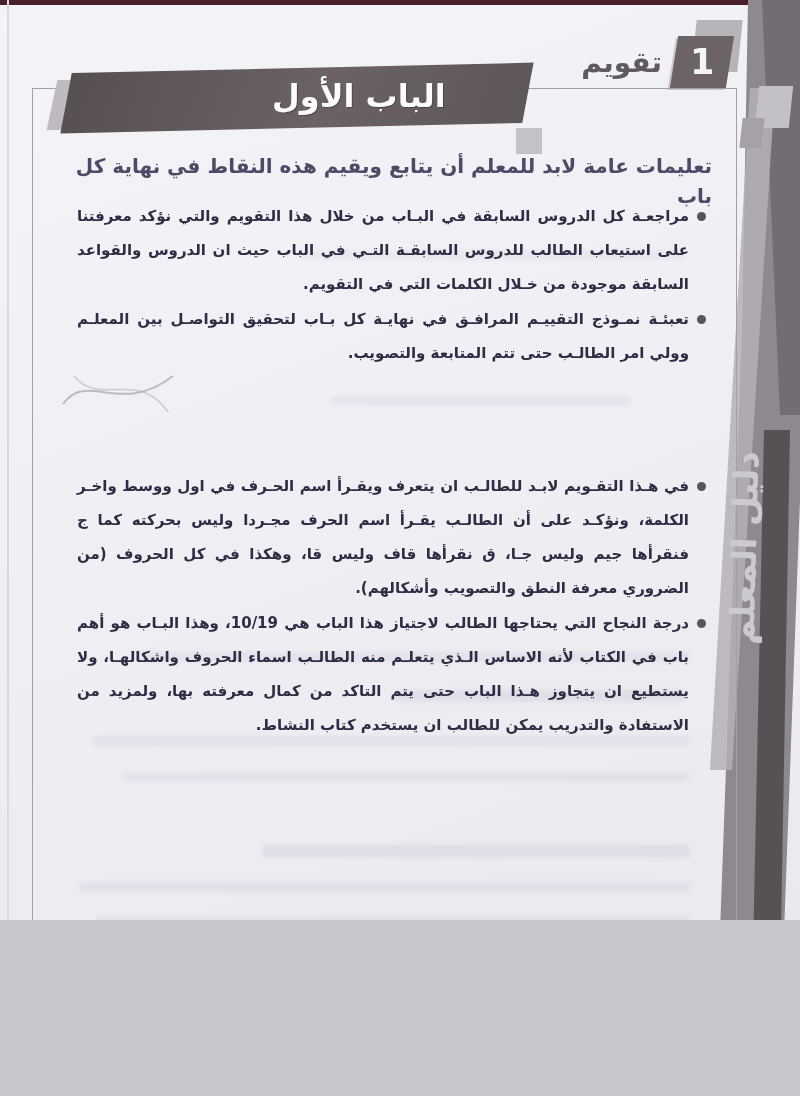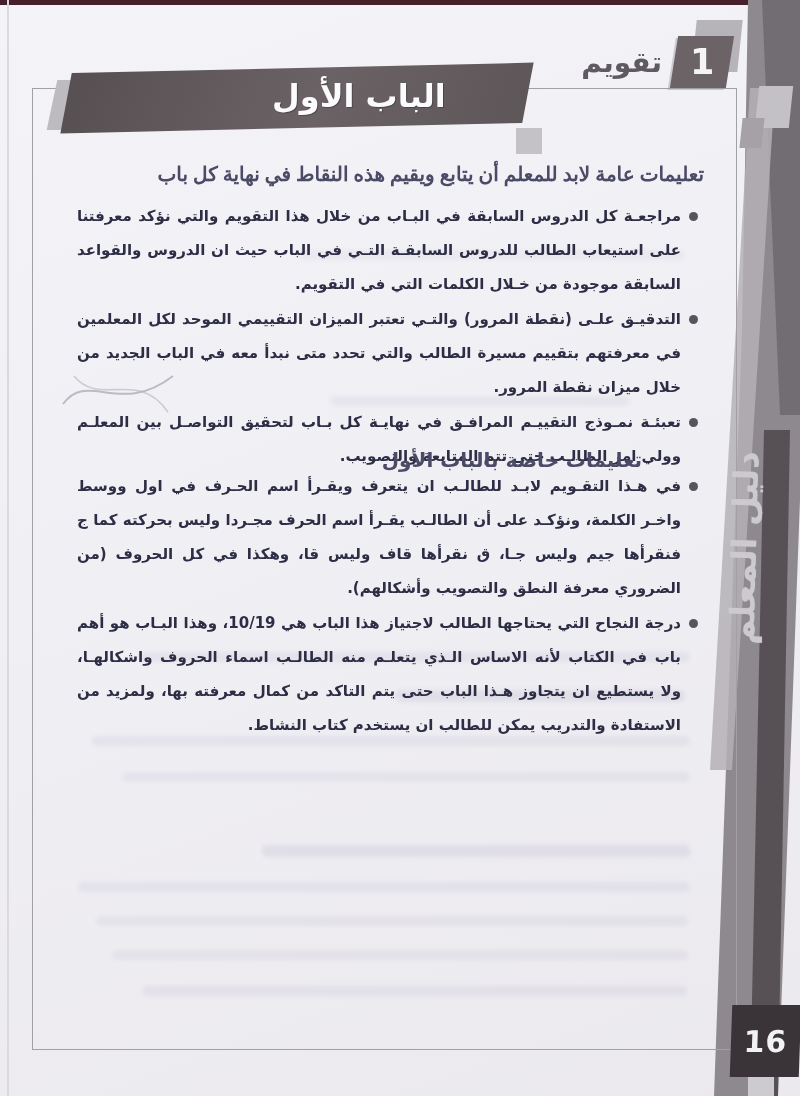--- a/index.html
+++ b/index.html
@@ -1,17 +1,17 @@
 <!DOCTYPE html>
 <html lang="ar"><head>
 <meta charset="utf-8">
 <style>
   html,body{margin:0;padding:0;background:#c8c6cb;}
   .page{
-    position:relative;width:800px;height:1096px;margin:0 auto;overflow:hidden;
+    position:relative;width:800px;height:920px;margin:0 auto;overflow:hidden;
     background:linear-gradient(160deg,#f4f3f7 0%,#efeef3 55%,#ebe9ee 100%);
     font-family:"DejaVu Sans",sans-serif;
   }
   
   .top-strip{position:absolute;left:0;top:0;width:758px;height:5px;background:#47202a;}
   .left-fold{position:absolute;left:7px;top:0;width:2px;height:1096px;background:#dbd9de;}
   
   .spine-layer{position:absolute;left:690px;top:0;width:110px;height:1096px;}
   .spine-base{background:#8e898f;clip-path:polygon(58px 0,110px 0,110px 500px,88px 1096px,24px 1096px,52px 330px);}
   .spine-darktop{background:#6f6a6f;opacity:.9;clip-path:polygon(72px 0,110px 0,110px 415px,90px 415px);}
@@ -60,30 +60,30 @@
     display:flex;align-items:center;justify-content:flex-end;
   }
   .banner-text{
     transform:skewX(12deg) rotate(1.3deg);direction:rtl;
     color:#fbfafc;font-size:32px;font-weight:bold;padding-left:0;padding-right:82px;
     text-shadow:1px 1px 0 rgba(40,36,40,.4);white-space:nowrap;
   }
   
   .h-lead{
     position:absolute;left:30px;right:24px;top:62px;direction:rtl;text-align:right;
-    font-size:20px;font-weight:bold;color:#4c4b67;line-height:30px;margin:8px;font-family:Liberation Serif, serif;
+    font-size:20px;font-weight:bold;color:#4c4b67;line-height:30px;margin:0;
   }
   .h-sub{
     position:absolute;left:30px;right:24px;top:356px;direction:rtl;text-align:right;
     padding-right:70px;font-size:20px;font-weight:bold;color:#4c4b67;line-height:30px;margin:0;
   }
   ul.points{list-style:none;position:absolute;left:44px;right:47px;margin:0;padding:0;direction:rtl;}
   ul.points-1{top:110px;}
   ul.points-2{top:380px;}
-  li.pt{position:relative;margin:0 8px 1px 0;}
+  li.pt{position:relative;margin:0 0 1px 0;}
   .pt-text{
     display:block;font-size:15px;font-weight:bold;color:#2d2d45;line-height:34px;
     text-align:justify;text-align-last:right;
   }
   .dot{
     position:absolute;right:-17px;top:13px;width:9px;height:9px;border-radius:50%;
     background:#56555f;
   }
   
   .ghost{position:absolute;height:10px;border-radius:5px;background:#6a6890;filter:blur(2px);}
@@ -133,29 +133,24 @@
   <div class="content-box">
     <h1 class="h-lead">تعليمات عامة لابد للمعلم أن يتابع ويقيم هذه النقاط في نهاية كل باب</h1>
 
     <ul class="points points-1">
       <li class="pt">
         <span class="dot"></span>
         <span class="pt-text">مراجعـة كل الدروس السابقة في البـاب من خلال هذا التقويم والتي نؤكد معرفتنا على استيعاب الطالب للدروس السابقـة التـي في الباب حيث ان الدروس والقواعد السابقة موجودة من خـلال الكلمات التي في التقويم.</span>
       </li>
       <li class="pt">
         <span class="dot"></span>
-        <span class="pt-text">التدقيـق علـى (نقطة المرور) والتـي تعتبر الميزان التقييمي الموحد لكل المعلمين في معرفتهم بتقييم مسيرة الطالب والتي تحدد متى نبدأ معه في الباب الجديد من خلال ميزان نقطة المرور.</span>
-      </li>
-      <li class="pt">
-        <span class="dot"></span>
         <span class="pt-text">تعبئـة نمـوذج التقييـم المرافـق في نهايـة كل بـاب لتحقيق التواصـل بين المعلـم وولي امر الطالـب حتى تتم المتابعة والتصويب.</span>
       </li>
     </ul>
 
-    <h2 class="h-sub">تعليمات خاصة بالباب الأول</h2>
 
     <ul class="points points-2">
       <li class="pt">
         <span class="dot"></span>
         <span class="pt-text">في هـذا التقـويم لابـد للطالـب ان يتعرف ويقـرأ اسم الحـرف في اول ووسط واخـر الكلمة، ونؤكـد على أن الطالـب يقـرأ اسم الحرف مجـردا وليس بحركته كما ج فنقرأها جيم وليس جـا، ق نقرأها قاف وليس قا، وهكذا في كل الحروف (من الضروري معرفة النطق والتصويب وأشكالهم).</span>
       </li>
       <li class="pt">
         <span class="dot"></span>
         <span class="pt-text">درجة النجاح التي يحتاجها الطالب لاجتياز هذا الباب هي 10/19، وهذا البـاب هو أهم باب في الكتاب لأنه الاساس الـذي يتعلـم منه الطالـب اسماء الحروف واشكالهـا، ولا يستطيع ان يتجاوز هـذا الباب حتى يتم التاكد من كمال معرفته بها، ولمزيد من الاستفادة والتدريب يمكن للطالب ان يستخدم كتاب النشاط.</span>
       </li>

